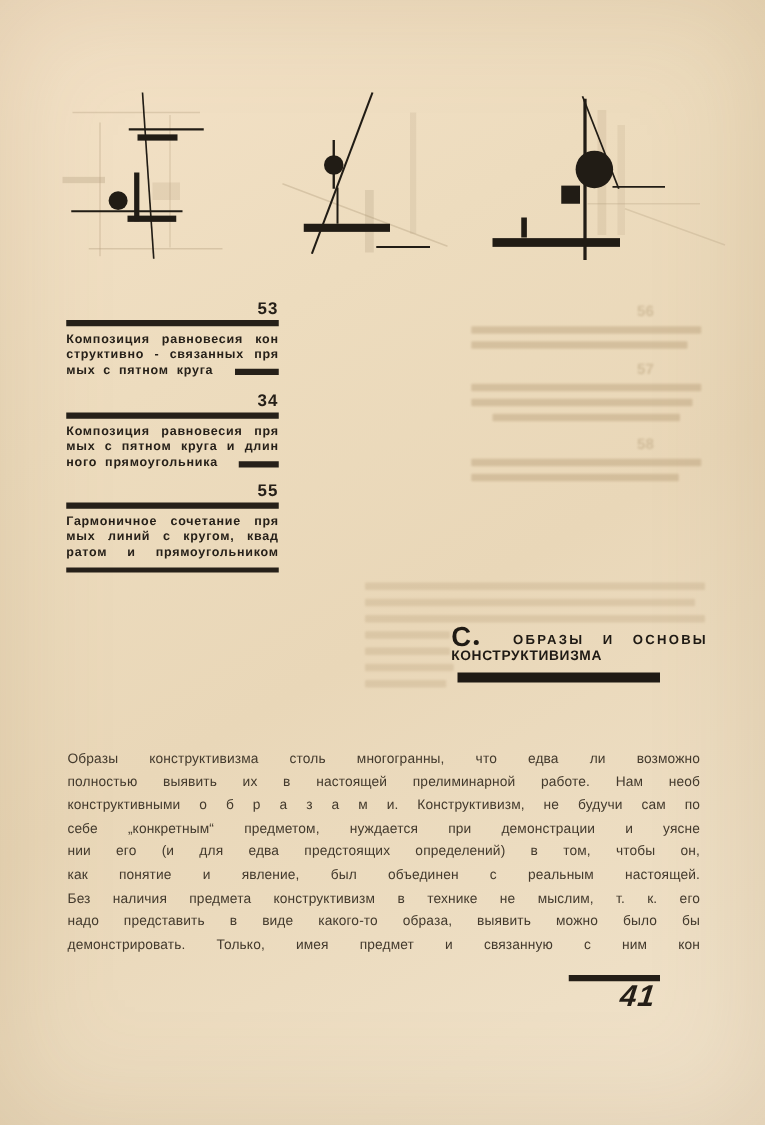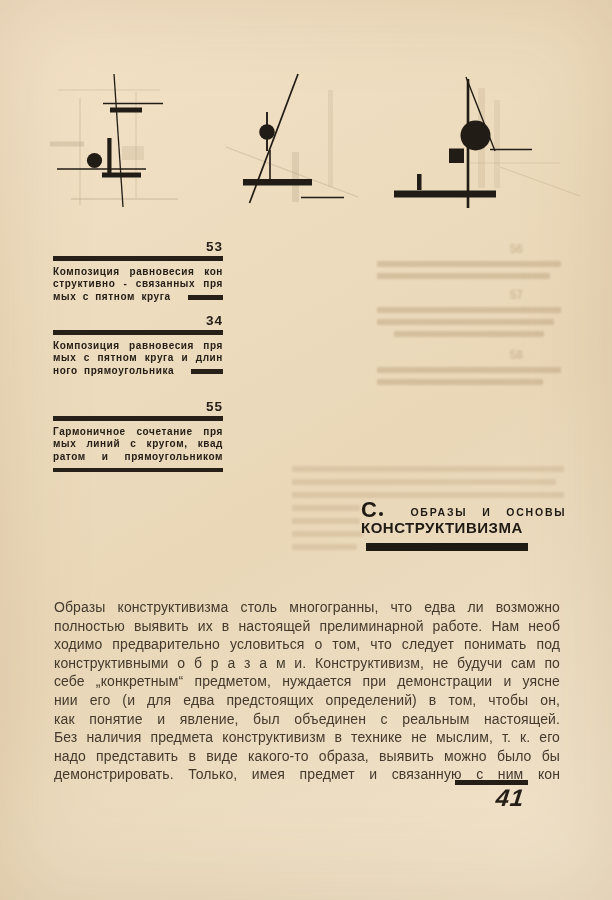--- a/index.html
+++ b/index.html
@@ -30,26 +30,26 @@
   .g-num { text-align:right; font-weight:bold; font-size:12px; line-height:12px; padding-right:38px; }
   .g-bar { height:6.5px; background:#a2855c; margin-top:5.5px; border-radius:1px; }
   .gh-line { height:6px; background:#a2855c; margin-bottom:7px; border-radius:1px; }
 
   
   .heading { position:absolute; left:361px; top:502px; width:208px; color:#1f1a14; }
   .heading-row { display:flex; align-items:center; }
   .big-c { font-size:22px; font-weight:bold; line-height:16px; }
   .h-dot { width:4.5px; height:4.5px; border-radius:50%; background:#1f1a14; margin:8px 7px 0 2px; }
   .h-line1 { font-size:10.5px; font-weight:bold; letter-spacing:1.8px; word-spacing:10px; margin-top:3px; white-space:nowrap;margin-left:20px; }
-  .h-line2 { font-size:15px; font-weight:bold; letter-spacing:0.5px; margin-top:1px; }
+  .h-line2 { font-size:11px; font-weight:bold; letter-spacing:0.5px; margin-top:1px; }
   .h-bar { margin:7px 0 0 5px; width:162px; height:7.5px; background:#1f1a14; }
 
   
   .bodytext { position:absolute; left:54px; top:598px; width:506px;
-              font-size:14px; line-height:18.6px; color:#433a2d;
+              font-size:11px; line-height:18.6px; color:#433a2d;
               letter-spacing:0.1px; word-spacing:1.5px; }
   .b-line { text-align:justify; text-align-last:justify; white-space:nowrap0; }
 
   
   .pagenum-wrap { position:absolute; left:455px; top:780px; width:110px; color:#241e17; }
   .pn-bar { width:73px; height:5px; background:#241e17; }
   .pn-num { margin:0 0 0 41px; font-size:24px; line-height:26px; font-weight:800; font-style:italic;
             transform:skewX(-7deg); letter-spacing:1px; }
 </style>
 </head>
@@ -124,21 +124,21 @@
     <div class="cap-lines">
       <div class="cap-line">Композиция равновесия пря</div>
       <div class="cap-line">мых с пятном круга и длин</div>
       <div class="cap-line-flex">
         <span>ного прямоугольника</span>
         <span class="tbar"></span>
       </div>
     </div>
   </div>
 
-  <div class="caption" style="top:400px">
+  <div class="caption" style="top:386px">
     <div class="cap-num">55</div>
     <div class="cap-rule"></div>
     <div class="cap-lines">
       <div class="cap-line">Гармоничное сочетание пря</div>
       <div class="cap-line">мых линий с кругом, квад</div>
       <div class="cap-line">ратом и прямоугольником</div>
     </div>
     <div class="cap-bottom-rule"></div>
   </div>
 
@@ -175,21 +175,20 @@
       <span class="h-dot"></span>
       <span class="h-line1">ОБРАЗЫ И ОСНОВЫ</span>
     </div>
     <div class="h-line2">КОНСТРУКТИВИЗМА</div>
     <div class="h-bar"></div>
   </div>
 
   <div class="bodytext">
     <div class="b-line">Образы конструктивизма столь многогранны, что едва ли возможно</div>
     <div class="b-line">полностью выявить их в настоящей прелиминарной работе. Нам необ</div>
-    <div class="b-line">ходимо предварительно условиться о том, что следует понимать под</div>
     <div class="b-line">конструктивными о б р а з а м и. Конструктивизм, не будучи сам по</div>
     <div class="b-line">себе „конкретным“ предметом, нуждается при демонстрации и уясне</div>
     <div class="b-line">нии его (и для едва предстоящих определений) в том, чтобы он,</div>
     <div class="b-line">как понятие и явление, был объединен с реальным настоящей.</div>
     <div class="b-line">Без наличия предмета конструктивизм в технике не мыслим, т. к. его</div>
     <div class="b-line">надо представить в виде какого-то образа, выявить можно было бы</div>
     <div class="b-line">демонстрировать. Только, имея предмет и связанную с ним кон</div>
   </div>
 
   <div class="pagenum-wrap">

